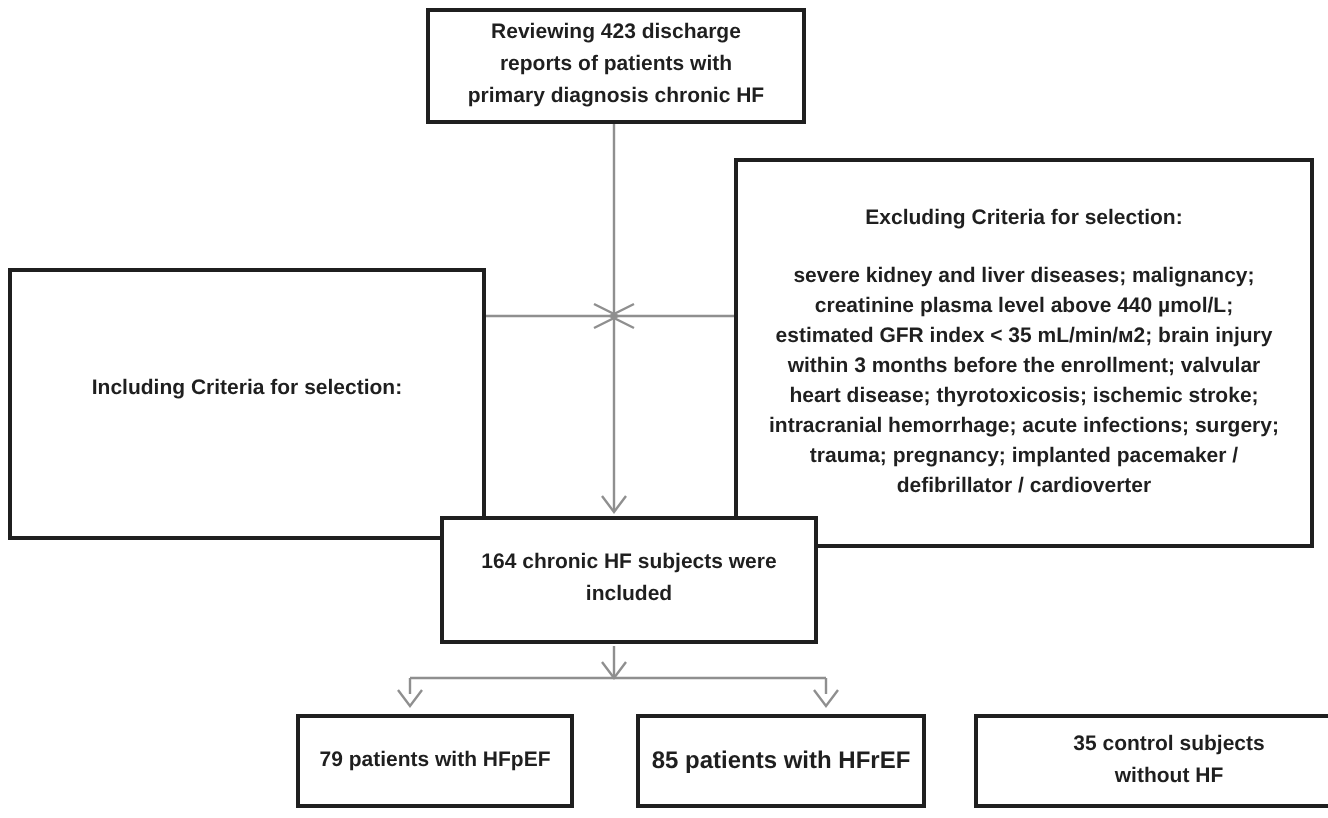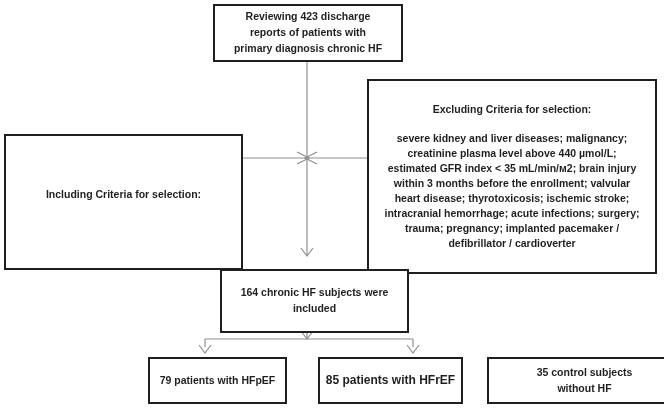--- a/index.html
+++ b/index.html
@@ -32,21 +32,21 @@
     display:flex;
     flex-direction:column;
     align-items:center;
     justify-content:center;
     text-align:center;
   }
   .txt{white-space:pre-line;}
   .box-top    {left:213px;top:4px;  width:190px;height:58px; font-size:10.5px;line-height:1.5;}
   .box-incl   {left:4px;  top:90px; width:239px;height:136px;font-size:10.5px;line-height:1.45;margin-top:44px;}
   .box-excl   {left:367px;top:79px; width:290px;height:195px;font-size:10.5px;line-height:1.42;}
-  .box-mid    {left:220px;top:269px;width:189px;height:64px; font-size:10.5px;line-height:1.5;}
+  .box-mid    {left:220px;top:258px;width:189px;height:64px; font-size:10.5px;line-height:1.5;}
   .box-out1   {left:148px;top:357px;width:139px;height:47px; font-size:10.5px;line-height:1.45;}
   .box-out2   {left:318px;top:357px;width:145px;height:47px; font-size:12px;line-height:1.45;}
   .box-out3   {left:487px;top:357px;width:195px;height:47px; font-size:10.5px;line-height:1.45;}
   .crit-title{margin-bottom:14px;}
   .nowrap{white-space:nowrap;}
 </style>
 </head>
 <body>
 
 <div class="canvas">

